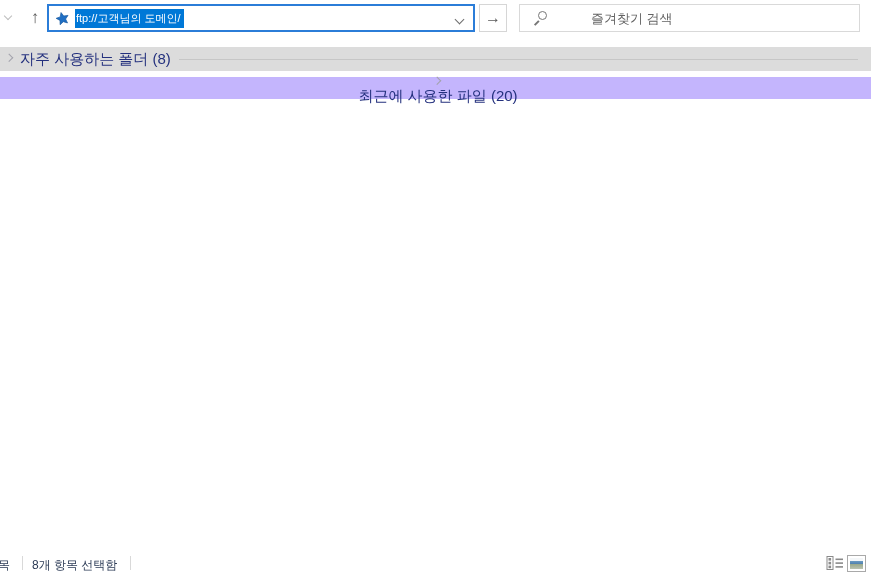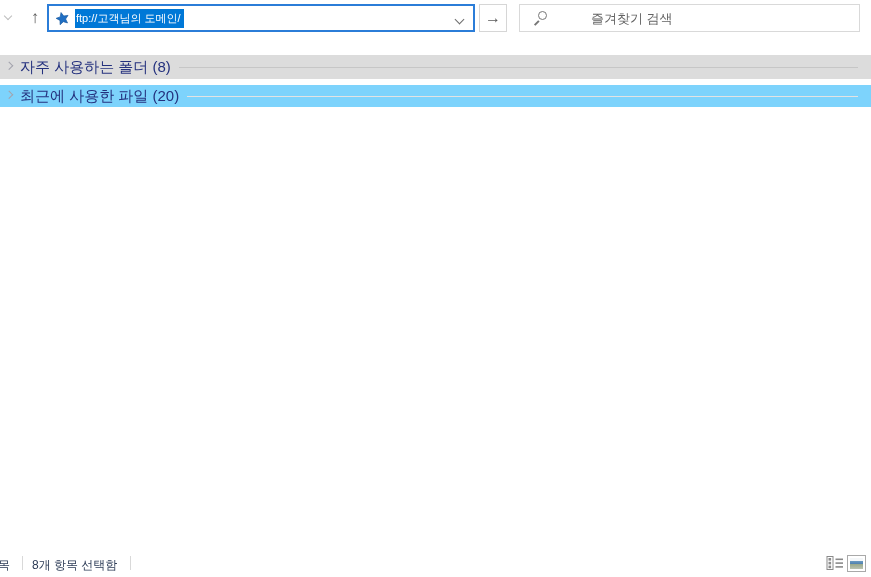--- a/index.html
+++ b/index.html
@@ -35,23 +35,23 @@
   .mag { position:relative; width:14px; height:14px; margin:0 10px 0 15px; flex:0 0 auto; }
   .mag .lens { position:absolute; left:3px; top:0; width:9px; height:9px;
     border:1.4px solid #777; border-radius:50%; }
   .mag .handle { position:absolute; left:0px; bottom:0px; width:6px; height:1.5px;
     background:#777; transform:rotate(-45deg); transform-origin:left bottom; }
   .searchbox input { border:none; outline:none; flex:1; font-size:13px;
     font-family:inherit; color:#333; background:transparent; }
   .searchbox input::placeholder { color:#636363; opacity:1; }
 
   
-  .group { position:absolute; left:0; width:871px; display:flex; align-items:center;margin-top:8px; }
+  .group { position:absolute; left:0; width:871px; display:flex; align-items:center; }
   .group-1 { top:47px; height:24px; background:#dcdcdc; }
-  .group-2 { top:77px; height:22px; background:#7dd3fc; }
+  .group-2 { top:77px; height:22px; background:#c4b5fd;flex-direction:column; }
   .grp-chev { position:relative; width:10px; height:10px; margin-left:5px; flex:0 0 auto; cursor:pointer; }
   .grp-chev .chev { position:absolute; left:1px; top:1px; width:5.5px; height:5.5px;
     border-right:1.4px solid #a3a3ad; border-bottom:1.4px solid #a3a3ad;
     transform:rotate(-45deg); }
   .grp-label { font-size:15px; color:#24317e; margin-left:5px; white-space:nowrap; cursor:pointer; }
   .grp-line { flex:1; height:1px; margin:0 13px 0 8px; }
   .group-1 .grp-line { background:#c6c6c6; }
   .group-2 .grp-line { background:#e3e3e3; }
 
   

